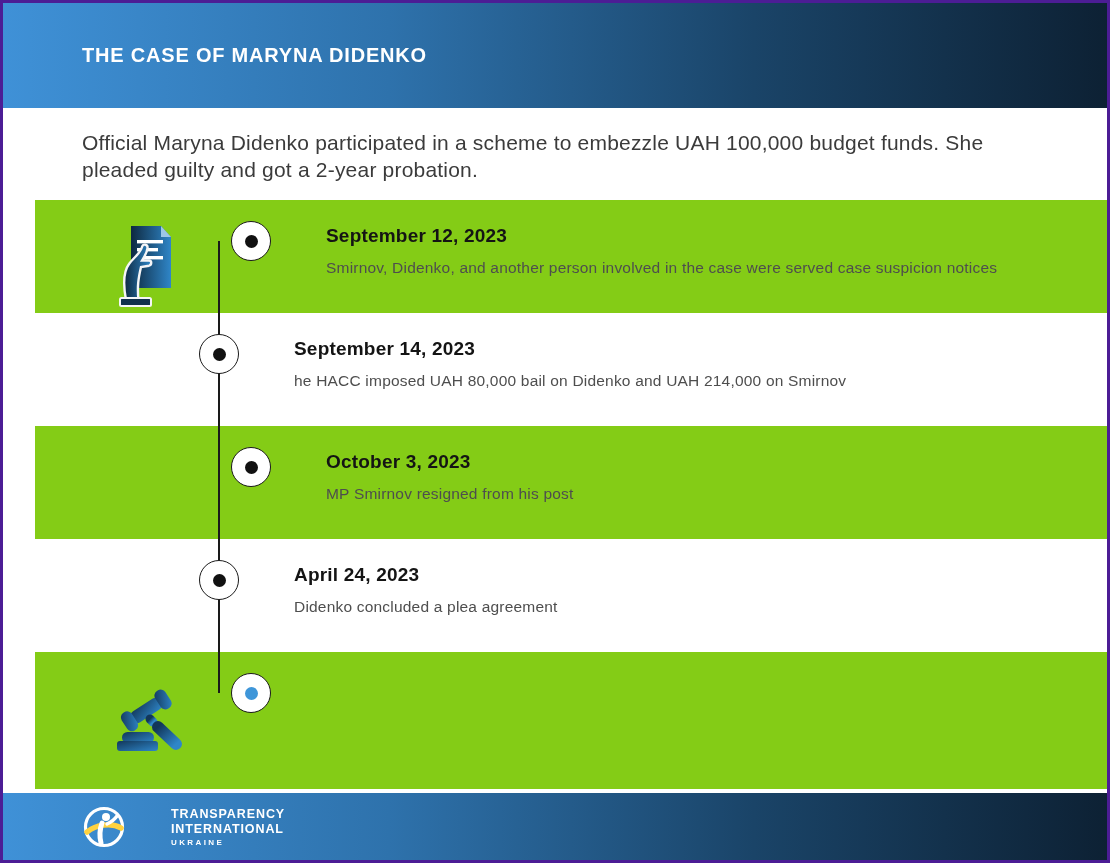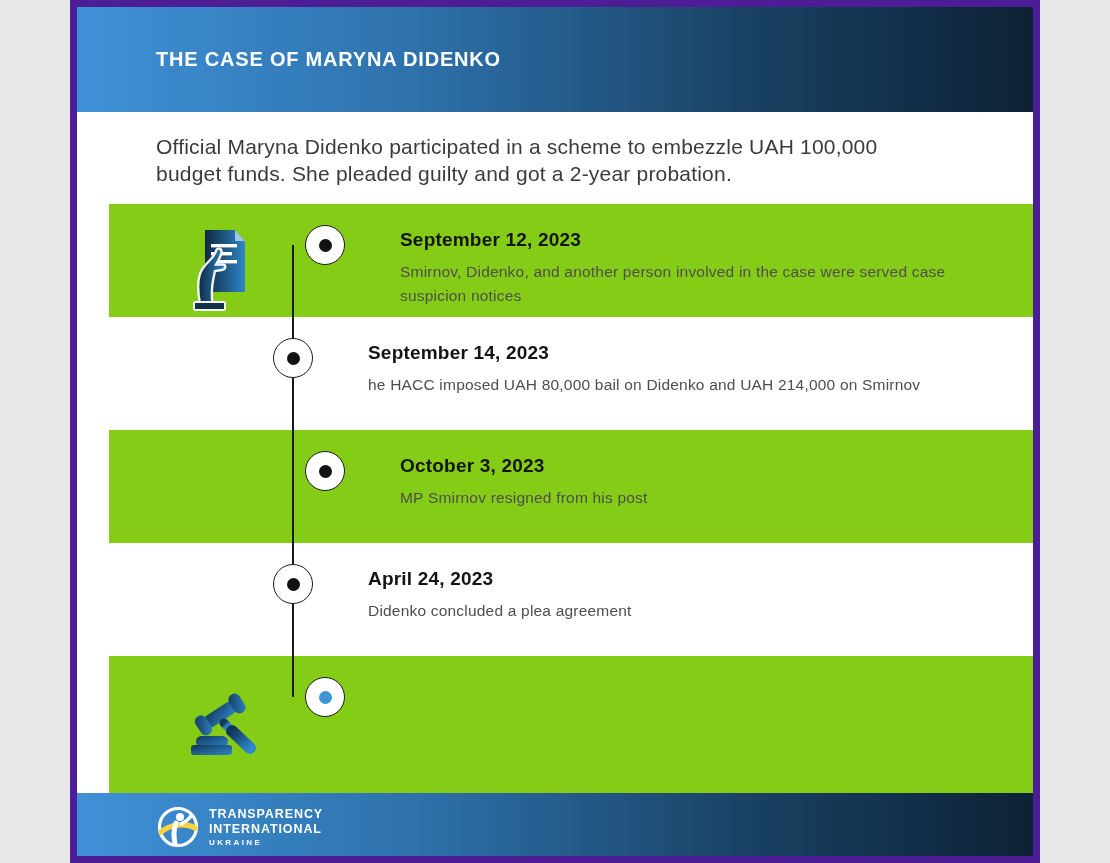--- a/index.html
+++ b/index.html
@@ -1,19 +1,19 @@
 <!DOCTYPE html>
 <html><head>
 <meta charset="utf-8">
 <style>
   * { margin:0; padding:0; box-sizing:border-box; }
   body { background:#e8e8e8; font-family:"Liberation Sans", sans-serif; }
   .page {
-    width:970px; height:863px; margin:0 auto;
-    border:7px solid #4c1d95; background:#ffffff;
+    width:1110px; height:863px; margin:0 auto;
+    border:3px solid #4c1d95; background:#ffffff;
     display:flex; flex-direction:column; overflow:hidden; position:relative;
   }
   
   .hdr {
     flex:0 0 105px;
     background:linear-gradient(90deg,#3f91d7 0%, #2e72ac 35%, #1a4468 68%, #0d2134 100%);
     display:flex; align-items:center; padding:0 79px;
   }
   .hdr h1 {
     color:#ffffff; font-size:20px; font-weight:800; letter-spacing:.8px;
@@ -51,21 +51,21 @@
   .desc {
     font-size:15.5px; line-height:24px; color:#4e4e4e; letter-spacing:.2px;
     max-width:712px;
   }
   
   .ftr {
     flex:0 0 67px;
     background:linear-gradient(90deg,#3f91d7 0%, #2e72ac 35%, #1a4468 68%, #0d2134 100%);
     display:flex; align-items:center; padding:0 79px;
   }
-  .logo { display:flex; align-items:center; }
+  .logo { display:flex; align-items:center;gap:36px; }
   .logo-text { margin-left:9px; color:#ffffff; }
   .logo-l1, .logo-l2 { font-size:12.5px; font-weight:700; letter-spacing:.9px; line-height:15px; }
   .logo-l3 { font-size:8px; font-weight:600; letter-spacing:2.4px; margin-top:1px; }
 </style>
 </head>
 <body>
 
 <div class="page">
 
   <div class="hdr">

